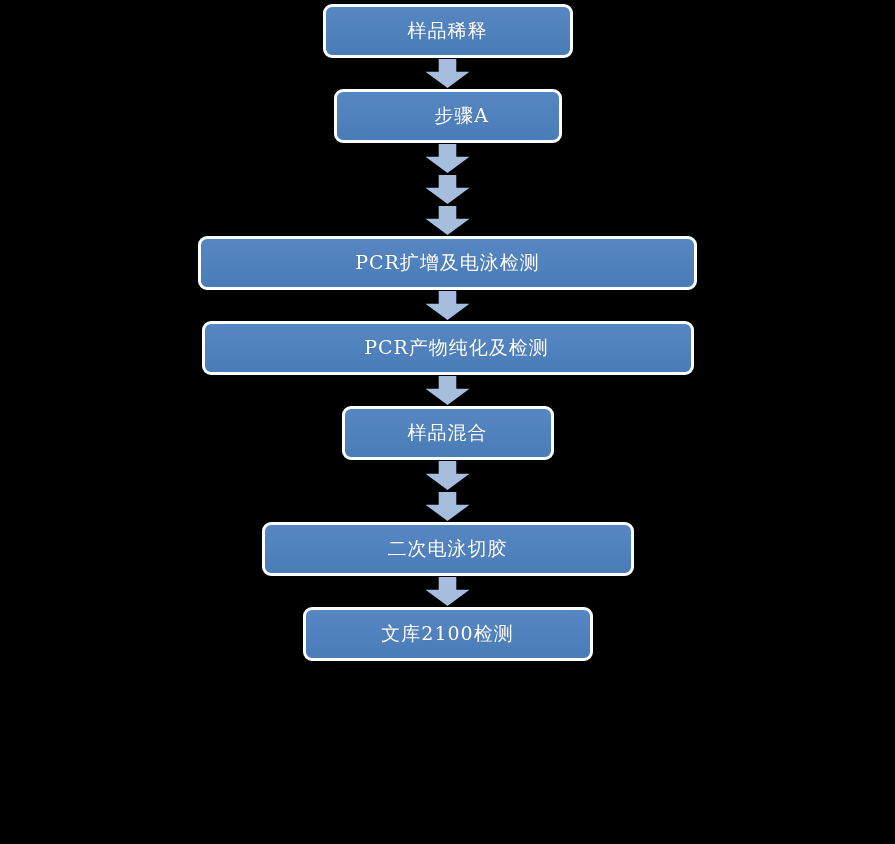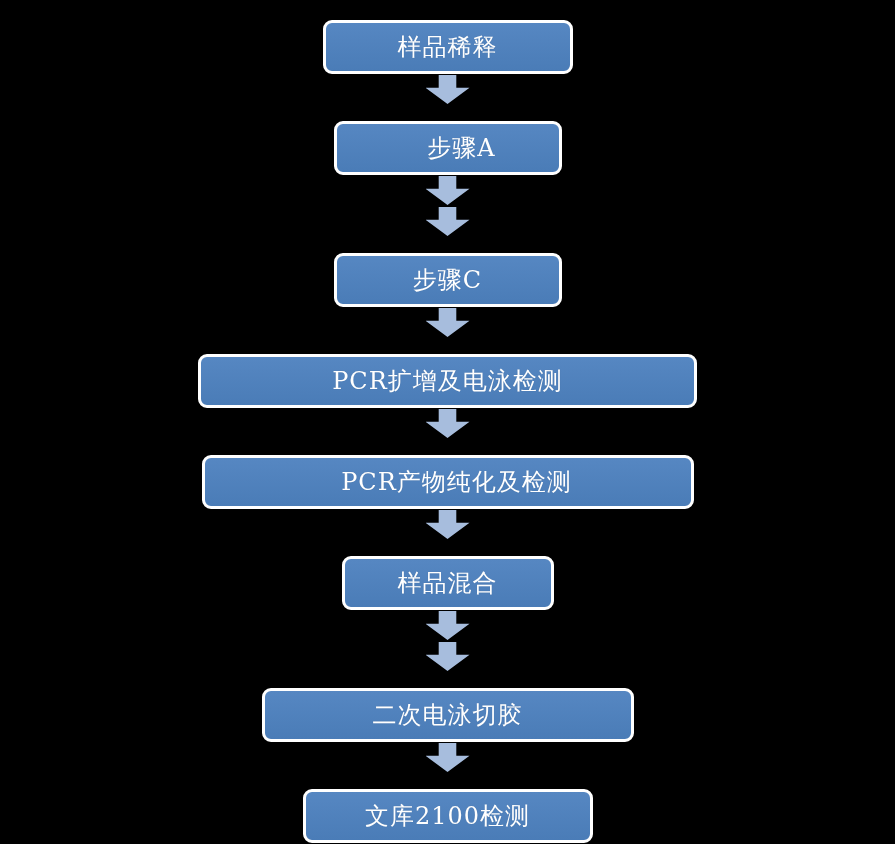--- a/index.html
+++ b/index.html
@@ -29,25 +29,24 @@
   .box {
     height: 54px;
     flex: 0 0 54px;
     display: flex;
     align-items: center;
     justify-content: center;
     background: linear-gradient(180deg, var(--box-fill-top) 0%, var(--box-fill-bottom) 100%);
     border: 3px solid var(--box-border);
     border-radius: 9px;
     color: var(--text);
-    font-size: 24px;
+    font-size: 19px;
     letter-spacing: 1px;
     white-space: nowrap;
     text-shadow: 0 0 1px rgba(0,0,0,0.15);
-    margin-top: 16px;
   }
   .arrow {
     width: 44px;
     height: 29px;
     flex: 0 0 29px;
     margin: 1px 0;
     background: var(--arrow);
     clip-path: polygon(30% 0, 70% 0, 70% 44%, 100% 44%, 50% 100%, 0 44%, 30% 44%);
   }
   
@@ -72,23 +71,20 @@
   </div>
   <div class="arrow"></div>
 
   <div class="box w-2">
     <span>步骤A</span>
   </div>
   <div class="arrow"></div>
 
   <div class="arrow"></div>
 
-  <div class="box w-4">
-    <span>步骤C</span>
-  </div>
   <div class="arrow"></div>
 
   <div class="box w-5">
     <span>PCR扩增及电泳检测</span>
   </div>
   <div class="arrow"></div>
 
   <div class="box w-6">
     <span>PCR产物纯化及检测</span>
   </div>

